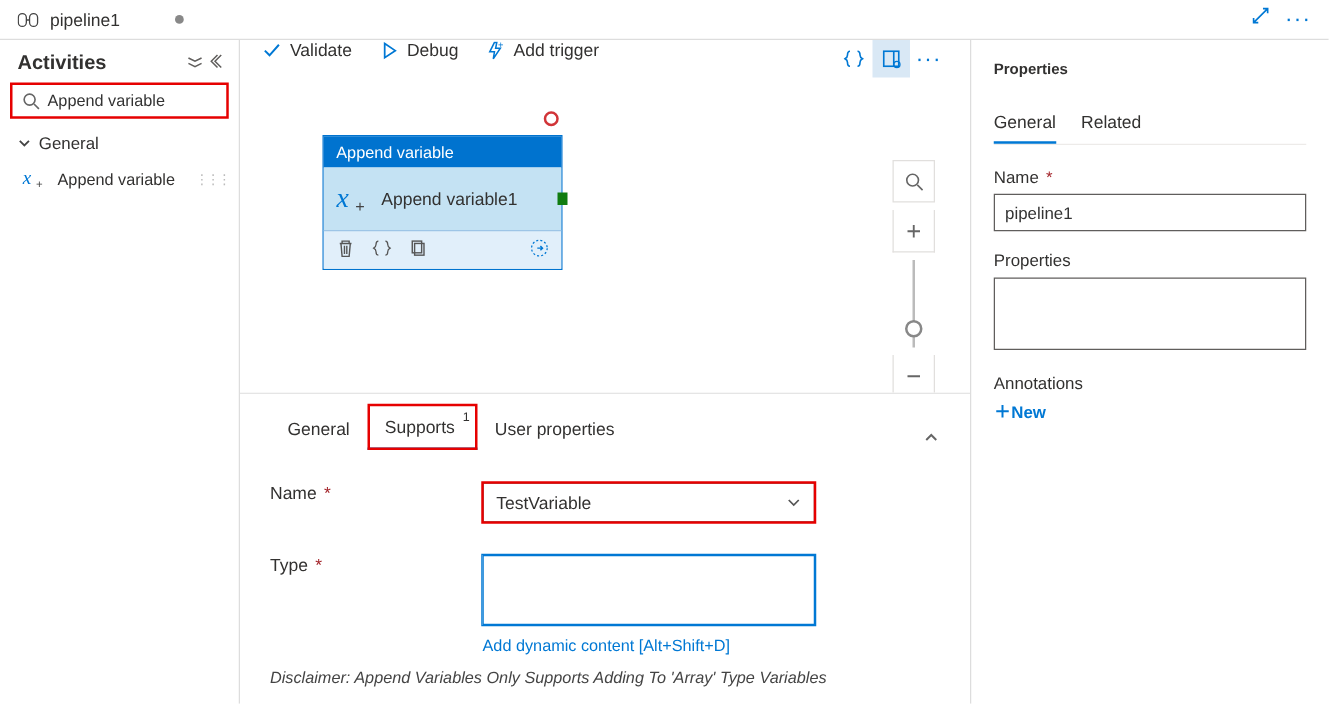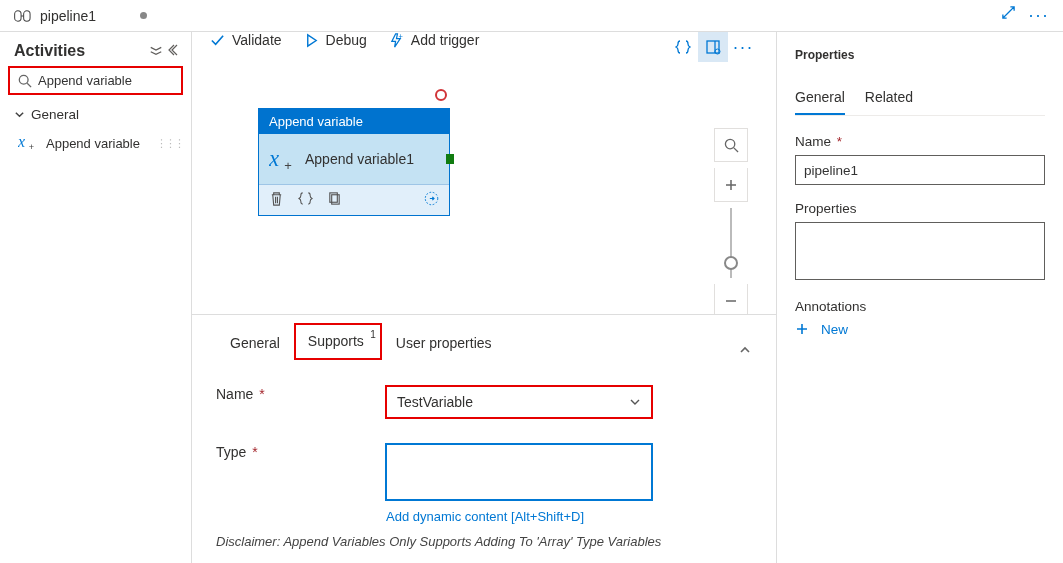--- a/index.html
+++ b/index.html
@@ -148,21 +148,21 @@
   .props .ptab.active { border-bottom:2px solid var(--blue); }
   .props label { display:block; font-size:13.5px; margin-bottom:6px;}
   .props input[type=text] {
     width:100%; height:30px; border:1px solid #605e5c; padding:4px 8px;
     font-family:inherit; font-size:13.5px; color:#333;
   }
   .props textarea {
     width:100%; height:58px; border:1px solid #605e5c; padding:4px 8px;
     font-family:inherit; font-size:13.5px; resize:none;
   }
-  .ann-new { display:flex; align-items:flex-start; gap:12px; color:var(--blue); margin-top:8px; cursor:pointer;}
+  .ann-new { display:flex; align-items:flex-start; gap:0; color:var(--blue); margin-top:8px; cursor:pointer;font-weight:bold;}
 </style>
 </head>
 <body>
 
 <div class="root">
 
   <div class="top-bar">
     <div class="tab-title">
       <svg class="pipeline-icon" viewBox="0 0 28 18">
         <rect x="1" y="1" width="10" height="16" rx="5" fill="none" stroke="#444" stroke-width="1.6"></rect>

